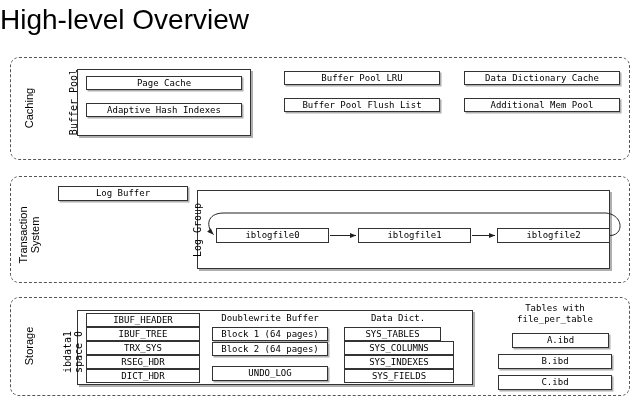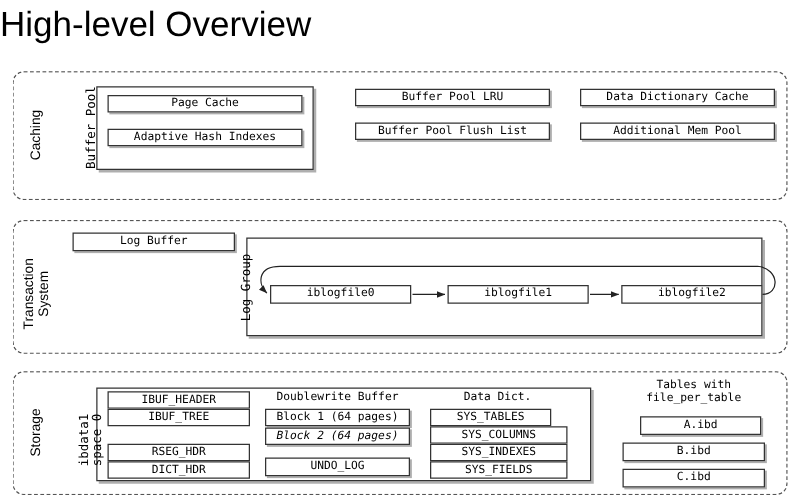--- a/index.html
+++ b/index.html
@@ -134,26 +134,27 @@
   <div class="vlabel" style="left:-6px; top:339px; width:72px; height:14px;">Storage</div>
 
   <div class="groupbox" style="left:77px; top:310px; width:396px; height:75px;"></div>
   <div class="vlabel vlabel-mono" style="left:35px; top:340px; width:78px; height:24px;">
     <span>ibdata1</span><br>
     <span>space 0</span>
   </div>
 
   <div class="node flat" style="left:86px; top:313px; width:114px; height:14px;">IBUF_HEADER</div>
   <div class="node flat" style="left:86px; top:327px; width:114px; height:14px;">IBUF_TREE</div>
+  <div class="node flat" style="left:86px; top:341px; width:114px; height:14px;">TRX_SYS</div>
   <div class="node flat" style="left:86px; top:355px; width:114px; height:14px;">RSEG_HDR</div>
   <div class="node flat" style="left:86px; top:369px; width:114px; height:14px;">DICT_HDR</div>
 
   <div class="colhead" style="left:209px; top:313px; width:122px;">Doublewrite Buffer</div>
   <div class="node" style="left:212px; top:327px; width:116px; height:14px;">Block 1 (64 pages)</div>
-  <div class="node" style="left:212px; top:342px; width:116px; height:14px;font-style:italic;">Block 2 (64 pages)</div>
+  <div class="node" style="left:212px; top:342px; width:116px; height:14px;">Block 2 (64 pages)</div>
   <div class="node" style="left:212px; top:366px; width:116px; height:15px;">UNDO_LOG</div>
 
   <div class="colhead" style="left:340px; top:313px; width:116px;">Data Dict.</div>
   <div class="node flat" style="left:344px; top:327px; width:97px; height:14px;">SYS_TABLES</div>
   <div class="node flat" style="left:344px; top:341px; width:110px; height:14px;">SYS_COLUMNS</div>
   <div class="node flat" style="left:344px; top:355px; width:110px; height:14px;">SYS_INDEXES</div>
   <div class="node flat" style="left:344px; top:369px; width:110px; height:14px;">SYS_FIELDS</div>
 
   <div class="colhead" style="left:490px; top:303px; width:130px;">
     <span>Tables with</span><br>

